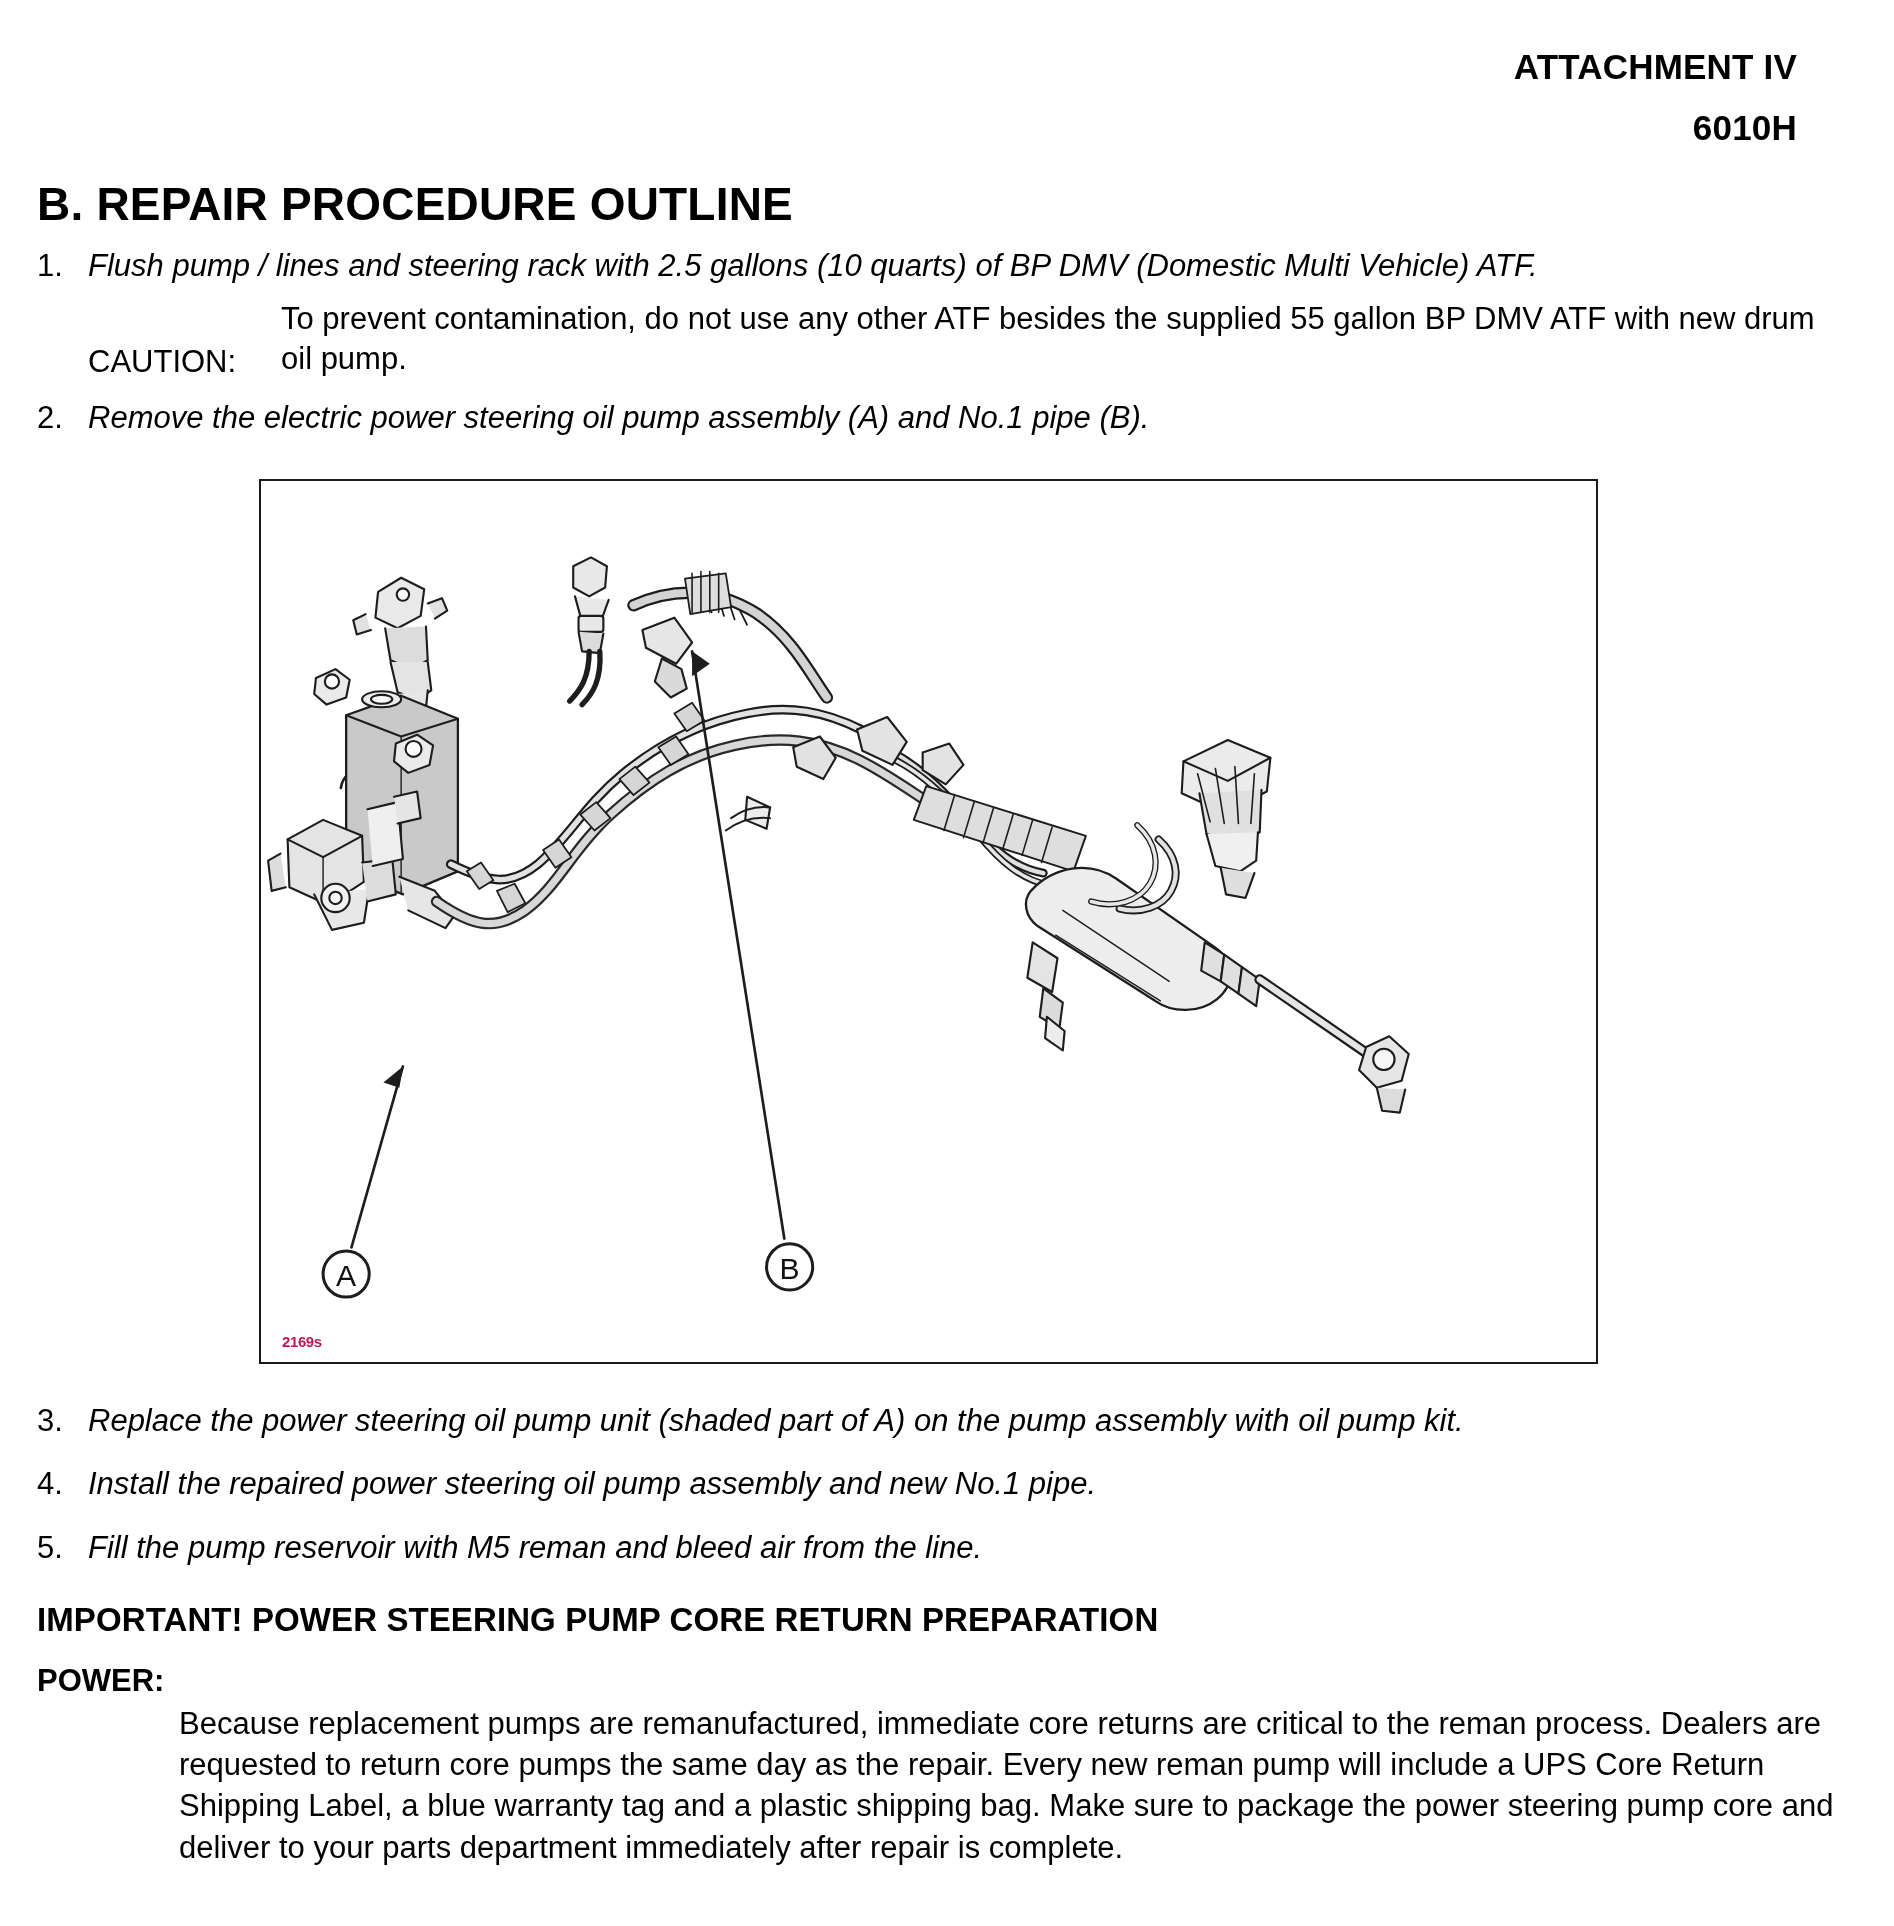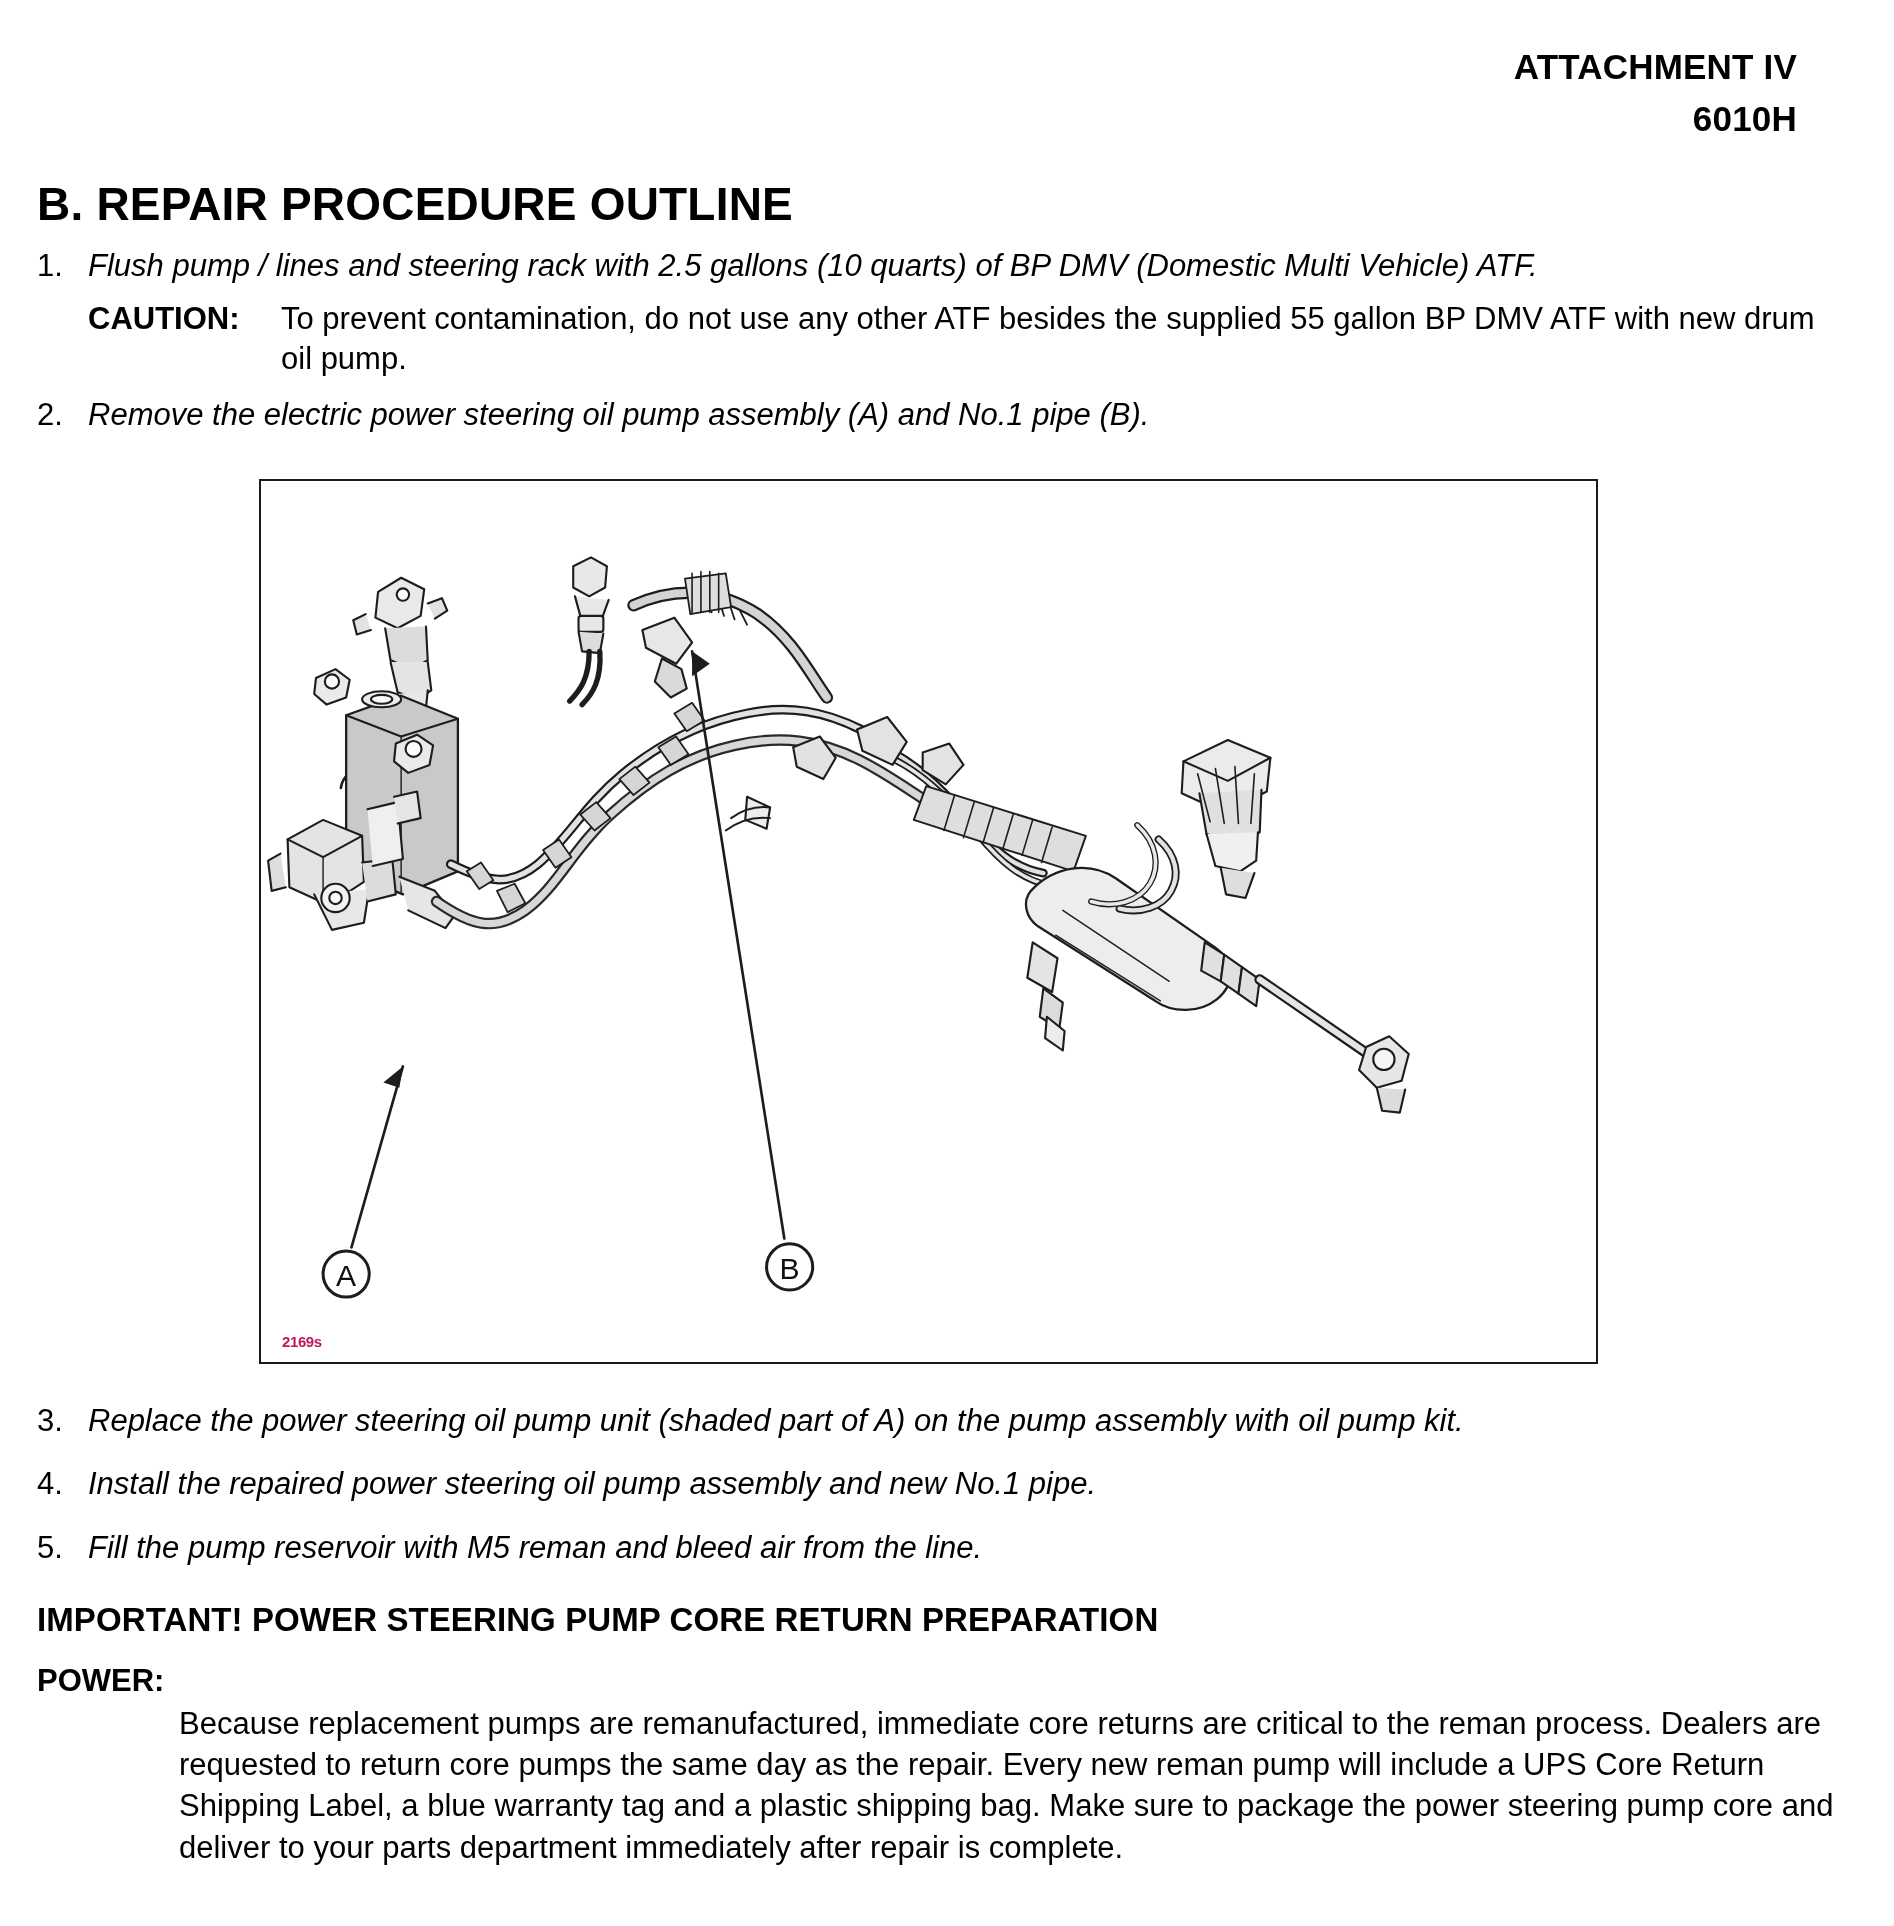--- a/index.html
+++ b/index.html
@@ -26,21 +26,21 @@
   .doc-header {
     position: absolute;
     right: 98px;
     top: 46px;
     text-align: right;
     font-weight: bold;
     font-size: 35px;
     line-height: 1.22;
     letter-spacing: 0.2px;
   }
-  .doc-header .line2 { margin-top: 9px; }
+  .doc-header .line2 { margin-top: 18px; }
 
   
   .section-heading {
     position: absolute;
     left: 37px;
     top: 177px;
     font-size: 46px;
     font-weight: bold;
     letter-spacing: 0.2px;
   }
@@ -70,23 +70,24 @@
   }
   .caution {
     display: flex;
     align-items: flex-start;
     font-size: 31px;
     line-height: 1.30;
     margin: 7px 0 16px 51px;
     width: 1738px;
   }
   .caution .lbl {
-    font-weight: bold;
+    font-weight: normal;
     flex: 0 0 193px;
     width: 193px;
+    margin-top: 43px;
   }
   .caution .body {
     flex: 1 1 auto;
   }
 
   
   .figure {
     position: absolute;
     left: 259px;
     top: 479px;

